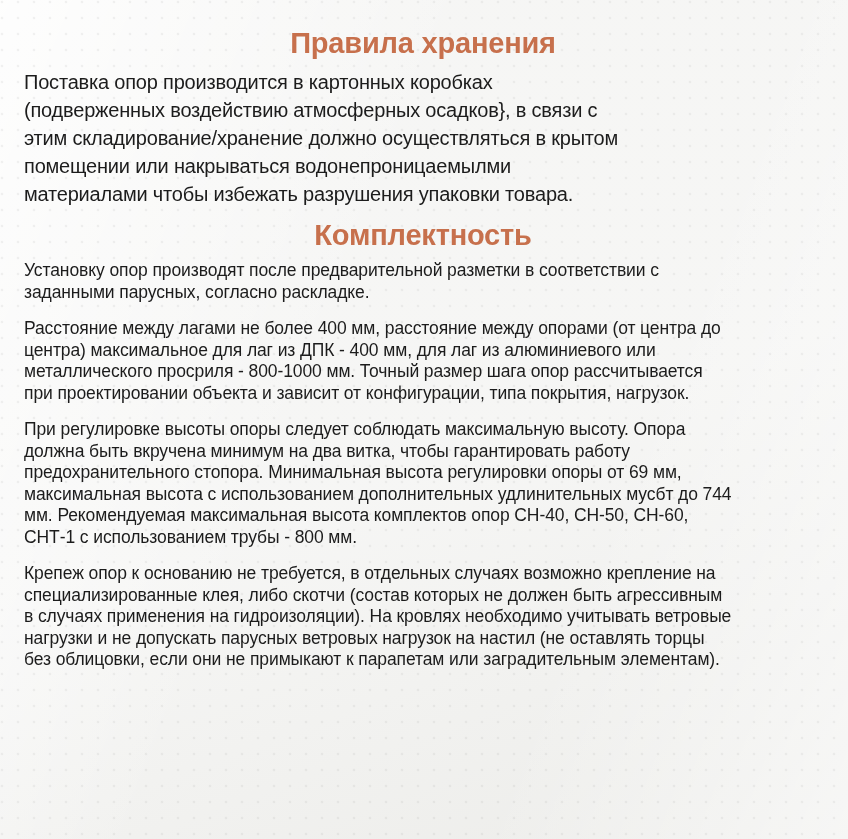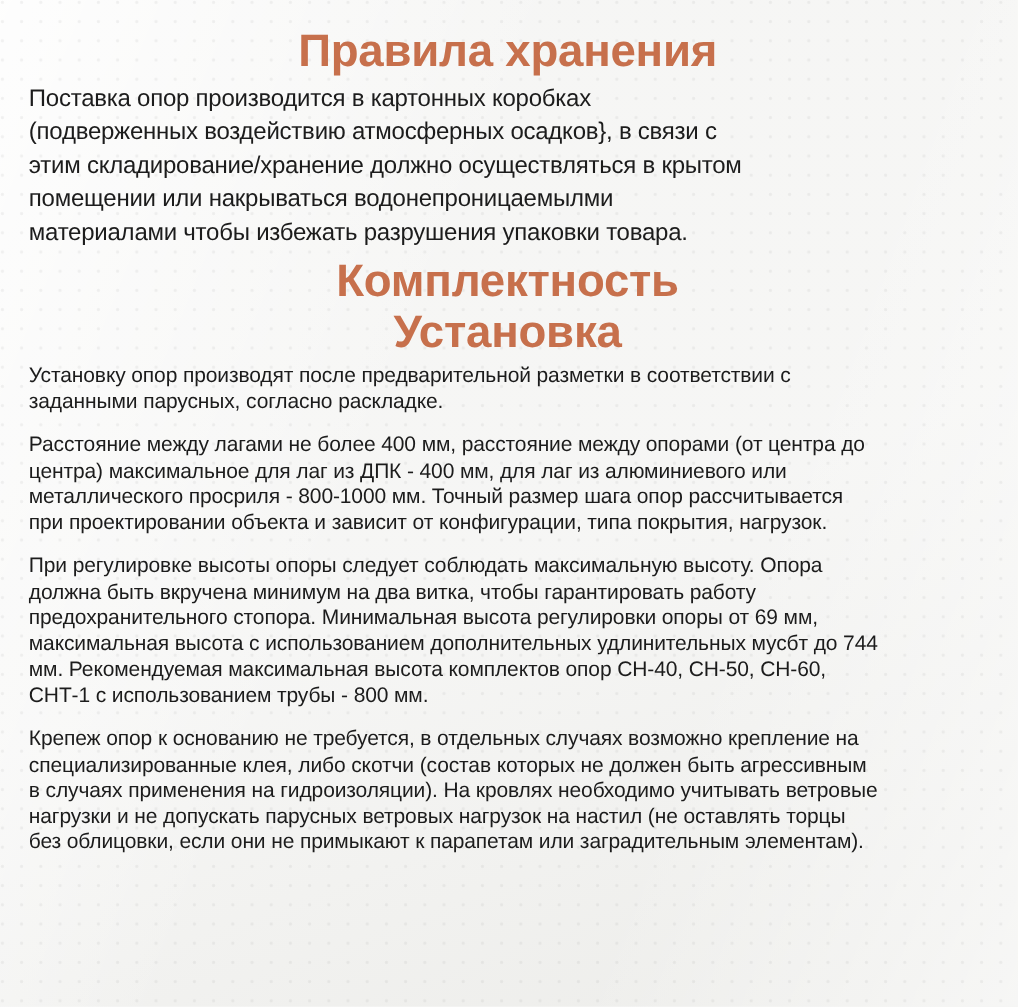--- a/index.html
+++ b/index.html
@@ -27,21 +27,21 @@
     background-size: 16px 16px, auto, auto, auto;
   }
   .content {
     box-sizing: border-box;
     padding: 28px 26px 0 24px;
   }
   .section-heading {
     margin: 0;
     text-align: center;
     color: #c7704c;
-    font-size: 38px;
+    font-size: 29px;
     line-height: 30px;
     font-weight: bold;
     letter-spacing: -0.2px;
   }
   .heading-storage      { margin-top: 0; }
   .heading-completeness { margin-top: 12px; }
   .heading-installation { margin-top: 12px; }
   .big-text {
     margin: 10px 0 0 0;
     font-size: 20px;
@@ -68,21 +68,20 @@
 
     <p class="big-text">Поставка опор производится в картонных коробках
 (подверженных воздействию атмосферных осадков}, в связи с
 этим складирование/хранение должно осуществляться в крытом
 помещении или накрываться водонепроницаемылми
 материалами чтобы избежать разрушения упаковки товара.</p>
 
     <h2 class="section-heading heading-completeness">Комплектность</h2>
 
 
-    <h2 class="section-heading heading-installation">Установка</h2>
 
     <p class="small-text first">Установку опор производят после предварительной разметки в соответствии с
 заданными парусных, согласно раскладке.</p>
 
     <p class="small-text">Расстояние между лагами не более 400 мм, расстояние между опорами (от центра до
 центра) максимальное для лаг из ДПК - 400 мм, для лаг из алюминиевого или
 металлического просриля - 800-1000 мм. Точный размер шага опор рассчитывается
 при проектировании объекта и зависит от конфигурации, типа покрытия, нагрузок.</p>
 
     <p class="small-text">При регулировке высоты опоры следует соблюдать максимальную высоту. Опора

